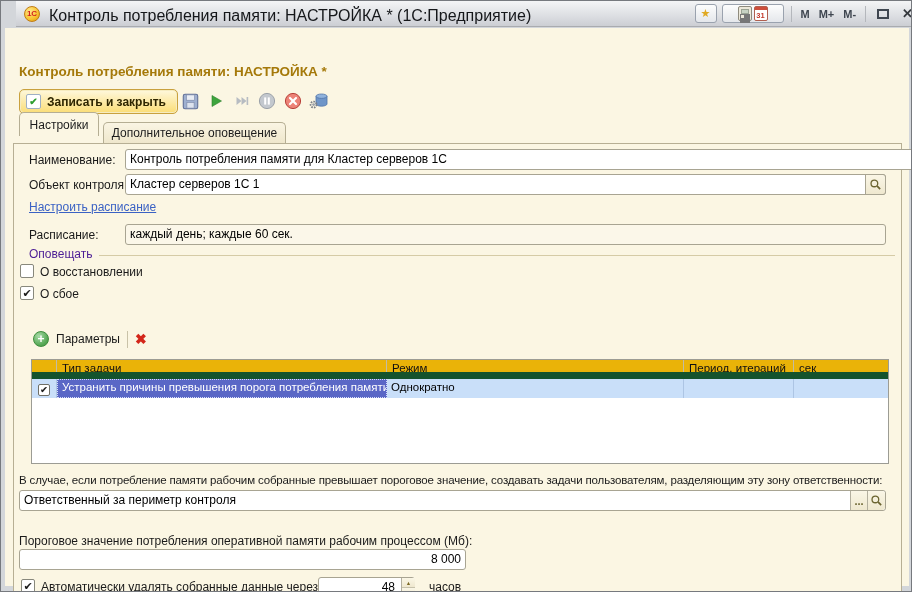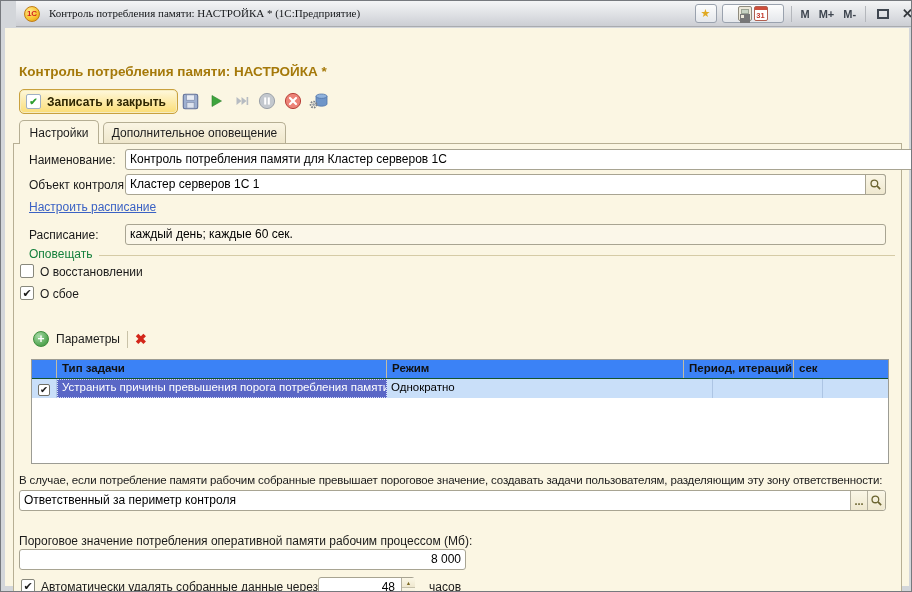--- a/index.html
+++ b/index.html
@@ -7,21 +7,21 @@
   .window { position:relative; width:912px; height:592px; background:#d3d6da;
             border:1px solid #76797e; overflow:hidden; }
   
   .titlebar { position:absolute; left:1px; top:0; width:908px; height:26px;
               background:linear-gradient(#f4f5f6,#dcdee2 60%,#ccced3);
               border-bottom:1px solid #a9abaf; display:flex; align-items:center;margin-left:14px; }
   .logo { position:absolute; left:8px; top:5px; width:16px; height:16px; border-radius:50%;
           background:radial-gradient(circle at 35% 30%, #ffe98a, #f7c22d 60%, #d89010);
           border:1px solid #c07c14; color:#d21f1f; font-size:8px; font-weight:bold;
           text-align:center; line-height:14px; }
-  .tb-title { position:absolute; left:33px; top:6px; font-size:11px; color:#15171a;font-family:Liberation Serif, serif; }
+  .tb-title { position:absolute; left:33px; top:6px; font-size:16px; color:#15171a; }
   .tb-right { position:absolute; right:7px; top:2px; height:21px; display:flex; align-items:center; gap:5px; }
   .tb-btn { height:19px; display:flex; align-items:center; justify-content:center;
             border:1px solid #9aa2ae; border-radius:3px;
             background:linear-gradient(#fdfdfd,#e4e7eb); }
   .tb-star { width:22px; color:#e0a922; font-size:11px; }
   .tb-group { width:62px; gap:2px; }
   .ic-calc { width:14px; height:15px; background:#ece8da; border:1px solid #8f8b7e; border-radius:2px; position:relative; }
   .ic-calc::before { content:""; position:absolute; left:2px; top:2px; right:2px; height:3px; background:#c7d2c3; border:1px solid #9aa394; }
   .ic-calc::after { content:""; position:absolute; left:2px; top:8px; width:3px; height:3px; color:#555;
                     box-shadow:0 0 0 1px #777, 5px 0 0 1px #777, 0 4px 0 1px #777, 5px 4px 0 1px #777; }
@@ -40,50 +40,50 @@
               padding:0 11px 0 6px; background:linear-gradient(#fef8dd,#fbdd75);
               border:1px solid #c9a13e; border-radius:5px; box-shadow:inset 0 0 0 1px #f6ecc0;
               font-size:12px; font-weight:bold; color:#2e2600; cursor:pointer; }
   .ic-doccheck { width:15px; height:15px; background:#fff; border:1px solid #9fb0c4; border-radius:2px;
                  color:#2e9e2e; font-size:10px; line-height:13px; text-align:center; font-weight:bold; }
   .tool { position:absolute; top:63px; width:20px; height:20px; display:flex; align-items:center; justify-content:center; }
   
   .tab { position:absolute; top:94px; height:21px; background:linear-gradient(#faf5e3,#efe7cc);
          border:1px solid #b5ae93; border-bottom:none; border-radius:5px 5px 0 0;
          font-size:12px; color:#1c1c1c; text-align:center; line-height:20px; cursor:pointer; }
-  .tab.active { top:92px; height:24px; background:#fbf6e3; line-height:24px; z-index:3; }
+  .tab.active { top:84px; height:24px; background:#fbf6e3; line-height:24px; z-index:3; }
   
   .panel { position:absolute; left:8px; top:115px; width:889px; height:462px;
            border:1px solid #b7af94; background:#fbf6e3; z-index:1; }
   .lbl { position:absolute; font-size:12px; color:#1a1a1a; white-space:nowrap; z-index:2; }
   .fld { position:absolute; background:#fff; border:1px solid #a8a492; border-radius:3px;
          font-size:12px; line-height:19px; padding:0 4px; color:#000;
          overflow:hidden; white-space:nowrap; z-index:2; }
   .fld.readonly { background:#fbf7e9; }
   .fld-btn { position:absolute; top:0; bottom:0; display:flex; align-items:center; justify-content:center;
              background:linear-gradient(#faf6e6,#efe8cf); border-left:1px solid #b3af9e; cursor:pointer; }
   .link { position:absolute; left:24px; top:172px; font-size:12px; color:#3b62c4;
           text-decoration:underline; z-index:2; cursor:pointer; }
   .group { position:absolute; left:24px; right:14px; display:flex; align-items:center; gap:7px;
-           color:#15803d; font-size:12px; z-index:2; }
+           color:#4c1d95; font-size:12px; z-index:2; }
   .group .gline { flex:1; height:1px; background:#d5cba6; margin-top:2px; }
   .cb { position:absolute; width:14px; height:14px; background:#fff; border:1px solid #88887c;
         border-radius:2px; font-size:11px; line-height:12px; text-align:center; color:#1d1d1d;
         z-index:2; cursor:pointer; }
   .cmdbar { position:absolute; left:28px; top:300px; height:22px; display:flex; align-items:center; gap:7px; z-index:2; }
   .ic-plus { width:16px; height:16px; border-radius:50%; border:1px solid #3e8e3e;
              background:radial-gradient(circle at 35% 30%, #a8dba8, #57a957 65%, #3f8f3f);
              color:#fff; font-size:12px; font-weight:bold; line-height:14px; text-align:center; }
   .cmd-label { font-size:12px; color:#1a1a1a; cursor:pointer; }
   .cmd-sep { width:1px; height:17px; background:#c9c2a8; }
   .ic-delx { color:#d3261a; font-size:14px; font-weight:bold; line-height:16px; cursor:pointer; }
   
   .tbl { position:absolute; left:26px; top:331px; width:858px; height:105px;
          background:#fff; border:1px solid #9c9c94; z-index:2; overflow:hidden; }
-  .thead { display:flex; height:19px; background:#3b82f6; border-bottom:1px solid #14532d;font-weight:bold; }
+  .thead { display:flex; height:19px; background:#eab308; border-bottom:7px solid #14532d; }
   .th { border-right:1px solid #c2bca4; font-size:11.5px; color:#111; padding:2px 5px 0;
         white-space:nowrap; overflow:hidden; }
   .trow { display:flex; height:19px; background:#c9dff9; }
   .td { border-right:1px solid rgba(120,150,190,.35); font-size:11.5px; color:#000;
         padding:2px 4px 0; white-space:nowrap; overflow:hidden; }
   .td.sel { background:#5a67c6; color:#fff; border:1px dotted #d8defa; padding:1px 4px 16px; }
   .cbcell { display:flex; align-items:center; justify-content:center; }
   .mini-cb { width:12px; height:12px; background:#fff; border:1px solid #6f6f66; border-radius:2px;
              font-size:9.5px; line-height:10px; text-align:center; color:#1d1d1d; }
   .spin { position:absolute; right:0; top:0; bottom:0; width:14px; border-left:1px solid #b3af9e;
@@ -212,21 +212,21 @@
         <div class="th" style="width:330px">Тип задачи</div>
         <div class="th" style="width:297px">Режим</div>
         <div class="th" style="width:110px">Период, итераций</div>
         <div class="th" style="flex:1; border-right:none">сек</div>
       </div>
       <div class="trow">
         <div class="td cbcell" style="width:25px">
           <span class="mini-cb">✔</span>
         </div>
         <div class="td sel" style="width:330px">Устранить причины превышения порога потребления памяти</div>
-        <div class="td" style="width:326px">Однократно</div>
+        <div class="td" style="width:297px">Однократно</div>
         <div class="td" style="width:110px"></div>
         <div class="td" style="flex:1; border-right:none"></div>
       </div>
     </div>
 
     <div class="lbl" style="left:14px; top:446px; font-size:11.5px; letter-spacing:-0.15px">В случае, если потребление памяти рабочим собранные превышает пороговое значение, создавать задачи пользователям, разделяющим эту зону ответственности:</div>
     <div class="fld" style="left:14px; top:462px; width:867px; height:21px; padding-right:40px">Ответственный за периметр контроля</div>
     <div class="fld-btn" style="left:845px; top:463px; height:19px; width:17px; font-size:11px; color:#6b6430; font-weight:bold; z-index:3">...</div>
     <div class="fld-btn" style="left:862px; top:463px; height:19px; width:18px; border-radius:0 3px 3px 0; z-index:3">
       <svg width="13" height="13" viewBox="0 0 14 14">

